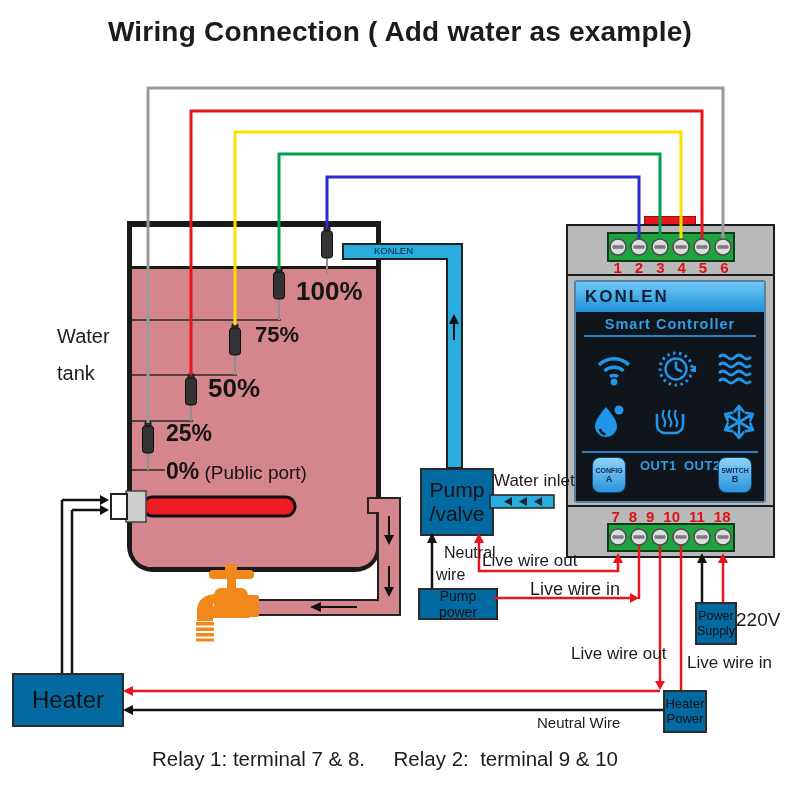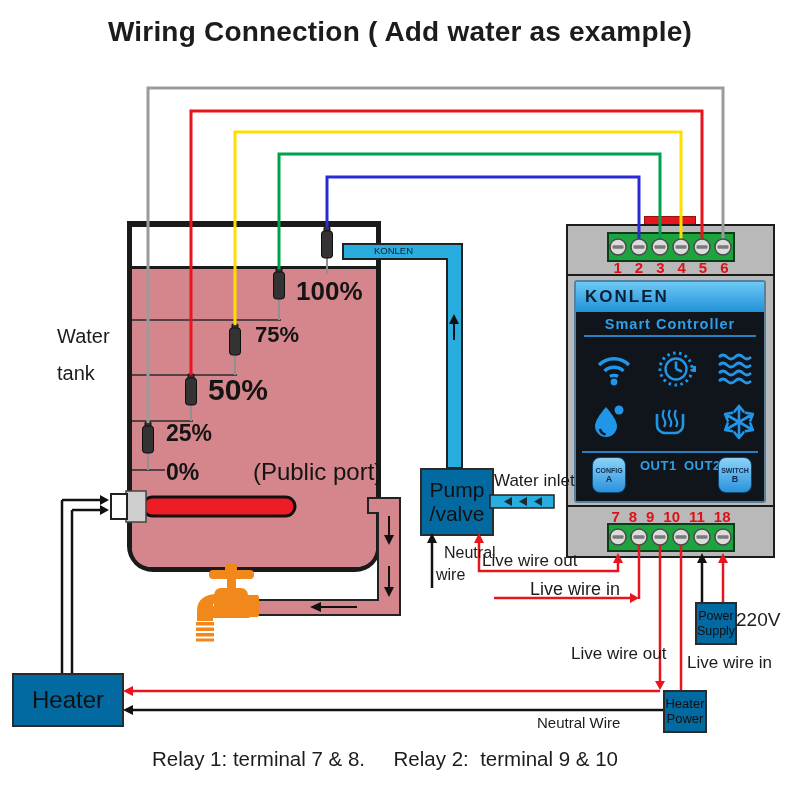--- a/index.html
+++ b/index.html
@@ -50,24 +50,24 @@
   #pump-power-box{left:418px;top:588px;width:76px;height:28px;font-size:14px;}
   #heater-box{left:12px;top:673px;width:108px;height:50px;font-size:24px;}
   #heater-power-box{left:663px;top:690px;width:40px;height:39px;font-size:13px;}
   #power-supply-box{left:695px;top:602px;width:38px;height:39px;font-size:12.5px;}
 
   
   #lbl-watertank1{left:57px;top:325px;font-size:20px;}
   #lbl-watertank2{left:57px;top:362px;font-size:20px;}
   #lbl-100{left:296px;top:276px;font-size:26px;}
   #lbl-75{left:255px;top:322px;font-size:22px;}
-  #lbl-50{left:208px;top:373px;font-size:30px;}
+  #lbl-50{left:208px;top:373px;font-size:26px;}
   #lbl-25{left:166px;top:420px;font-size:23px;}
   #lbl-0{left:166px;top:458px;font-size:23px;}
-  #lbl-0 .suffix{font-weight:normal;font-size:24px;padding-left:47px;}
+  #lbl-0 .suffix{font-weight:normal;font-size:19px;}
   #lbl-konlen-pipe{left:374px;top:245px;font-size:9.5px;color:#0a1f2d;}
   #lbl-water-inlet{left:494px;top:471px;font-size:17px;}
   #lbl-neutral1{left:444px;top:544px;font-size:16px;text-align:center;}
   #lbl-neutral2{left:436px;top:566px;font-size:16px;}
   #lbl-pump-live-out{left:482px;top:551px;font-size:17px;}
   #lbl-pump-live-in{left:530px;top:579px;font-size:18px;}
   #lbl-relay-note{left:276px;top:661px;font-size:17.5px;}
   #lbl-heater-live-out{left:571px;top:644px;font-size:17px;}
   #lbl-heater-live-in{left:687px;top:653px;font-size:17px;}
   #lbl-heater-neutral{left:537px;top:714px;font-size:15px;}
@@ -175,20 +175,23 @@
       <div class="btn" style="left:142px;top:175px;">
         <span class="l1">SWITCH</span>
         <span class="l2">B</span>
       </div>
     </div>
   </div>
 
   <div id="pump-box" class="box">
     <div>Pump</div>
     <div>/valve</div>
+  </div>
+  <div id="pump-power-box" class="box">
+    <div>Pump power</div>
   </div>
   <div id="heater-box" class="box">
     <div>Heater</div>
   </div>
   <div id="heater-power-box" class="box">
     <div>Heater</div>
     <div>Power</div>
   </div>
   <div id="power-supply-box" class="box">
     <div>Power</div>

